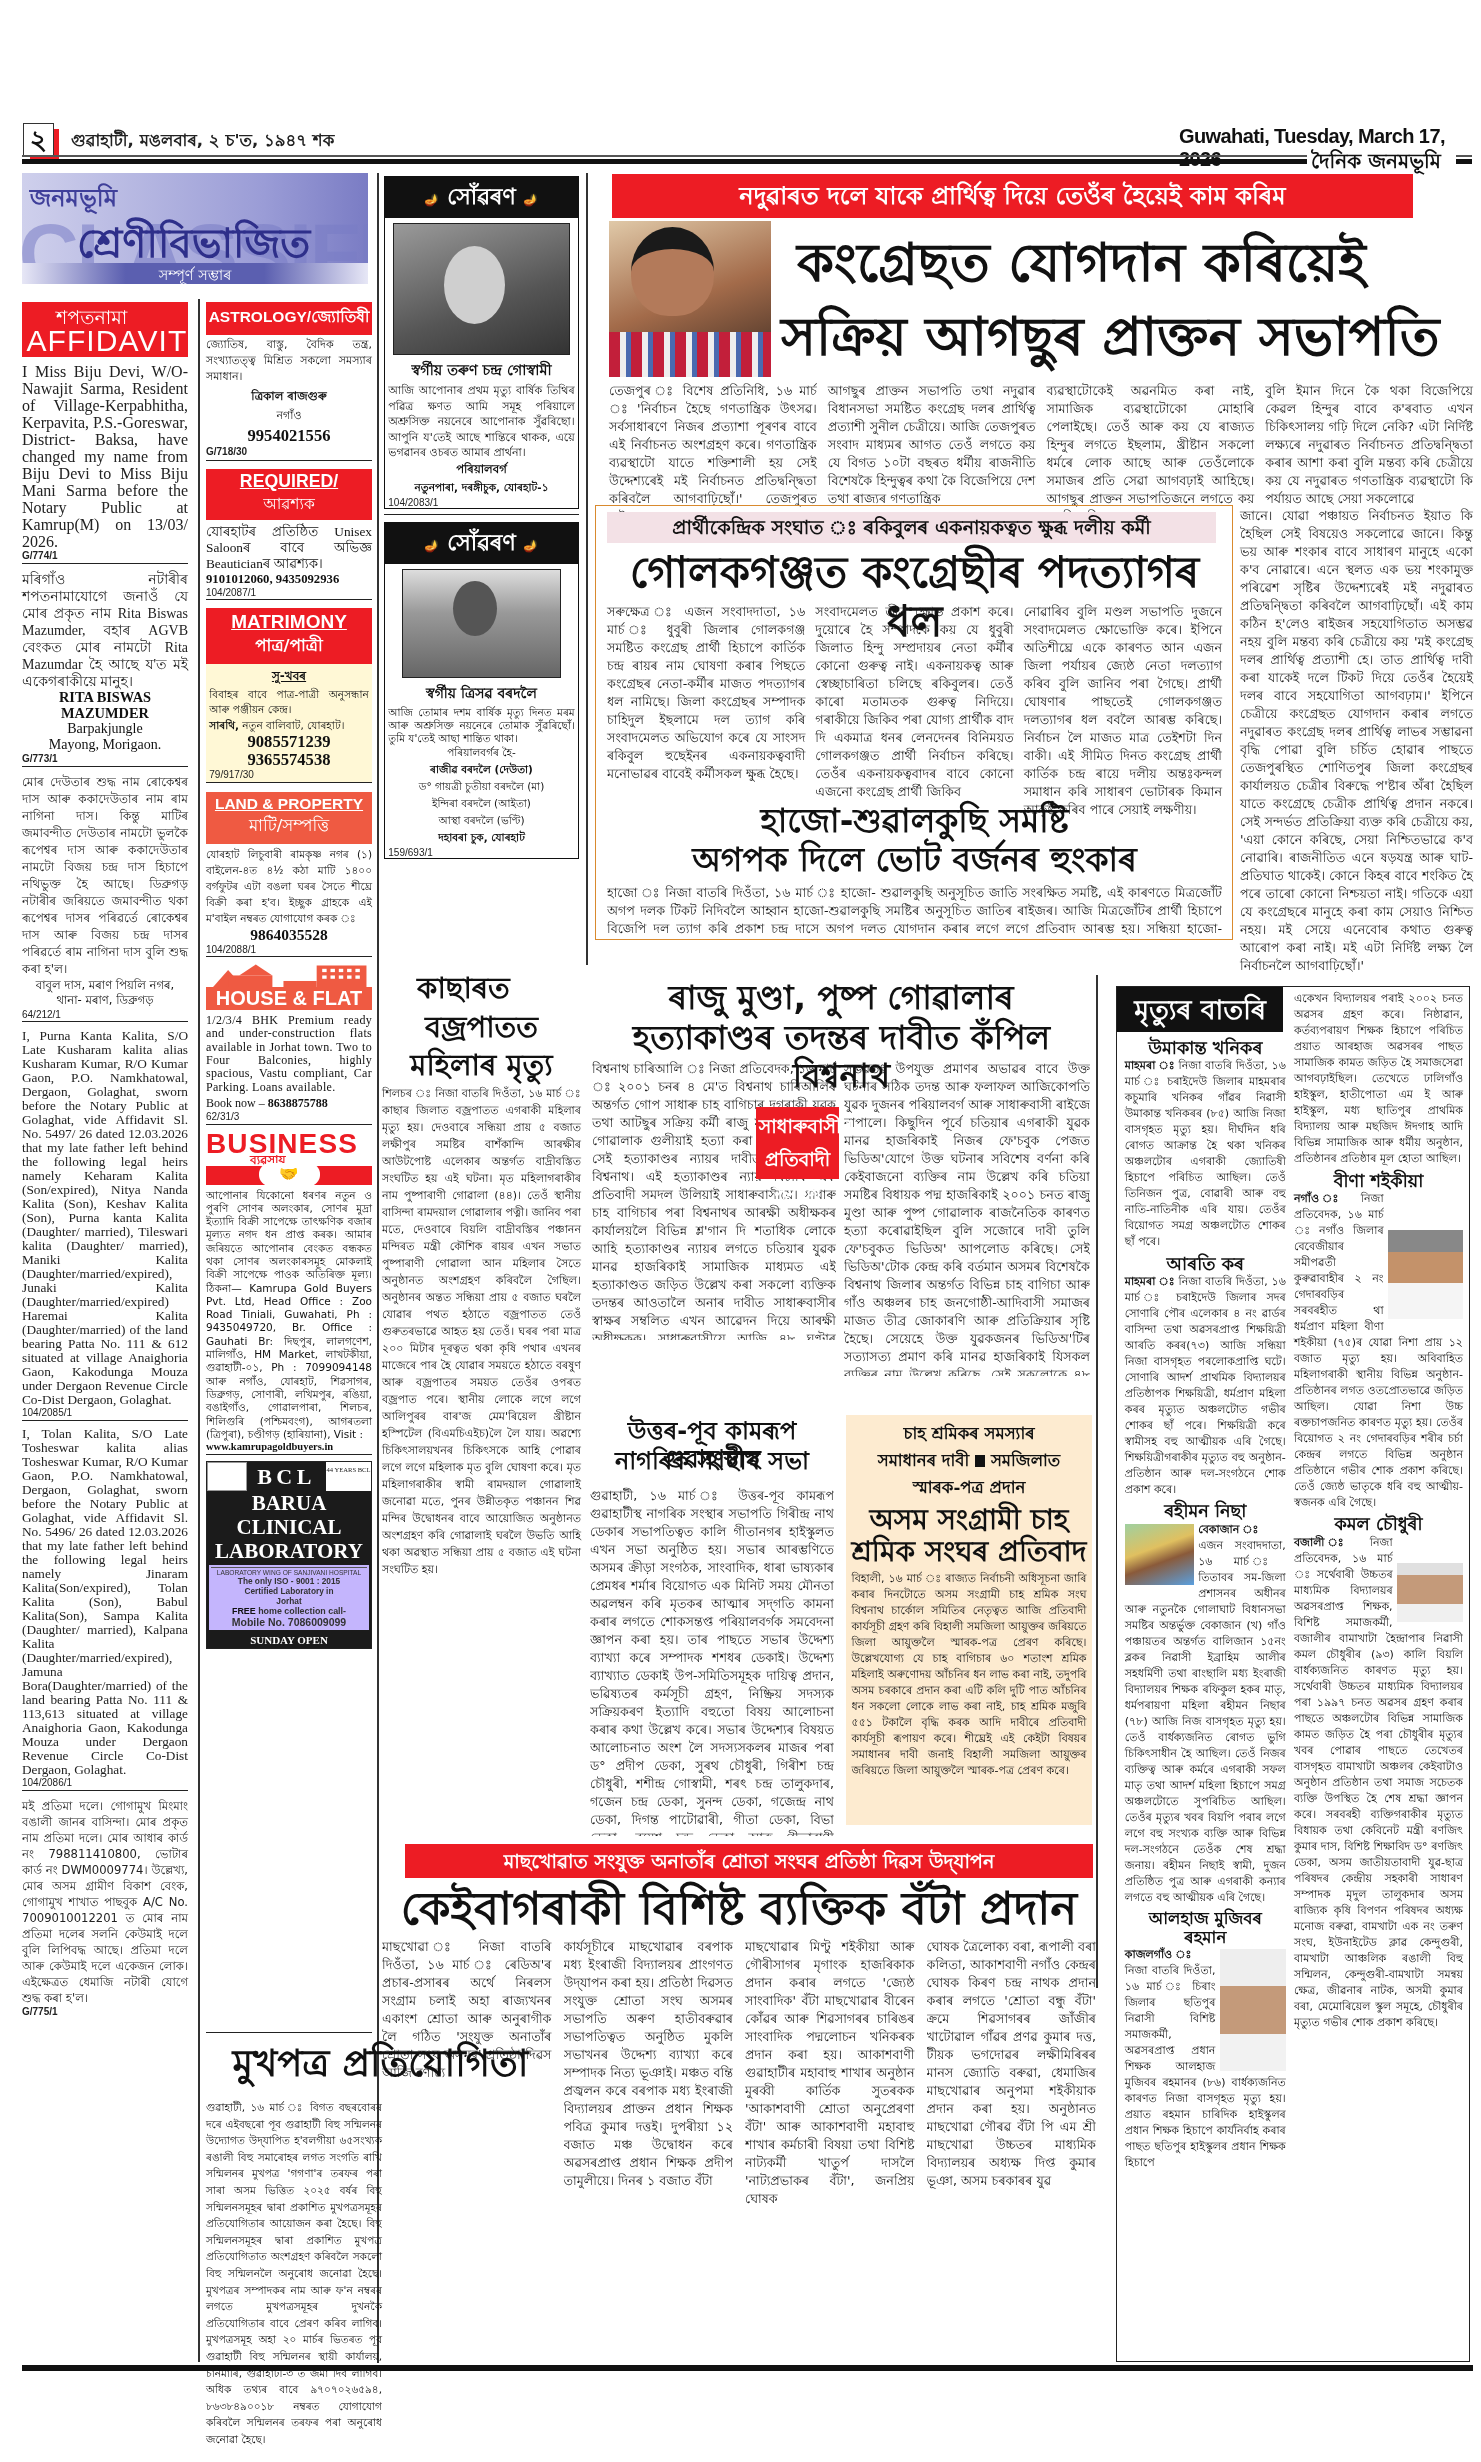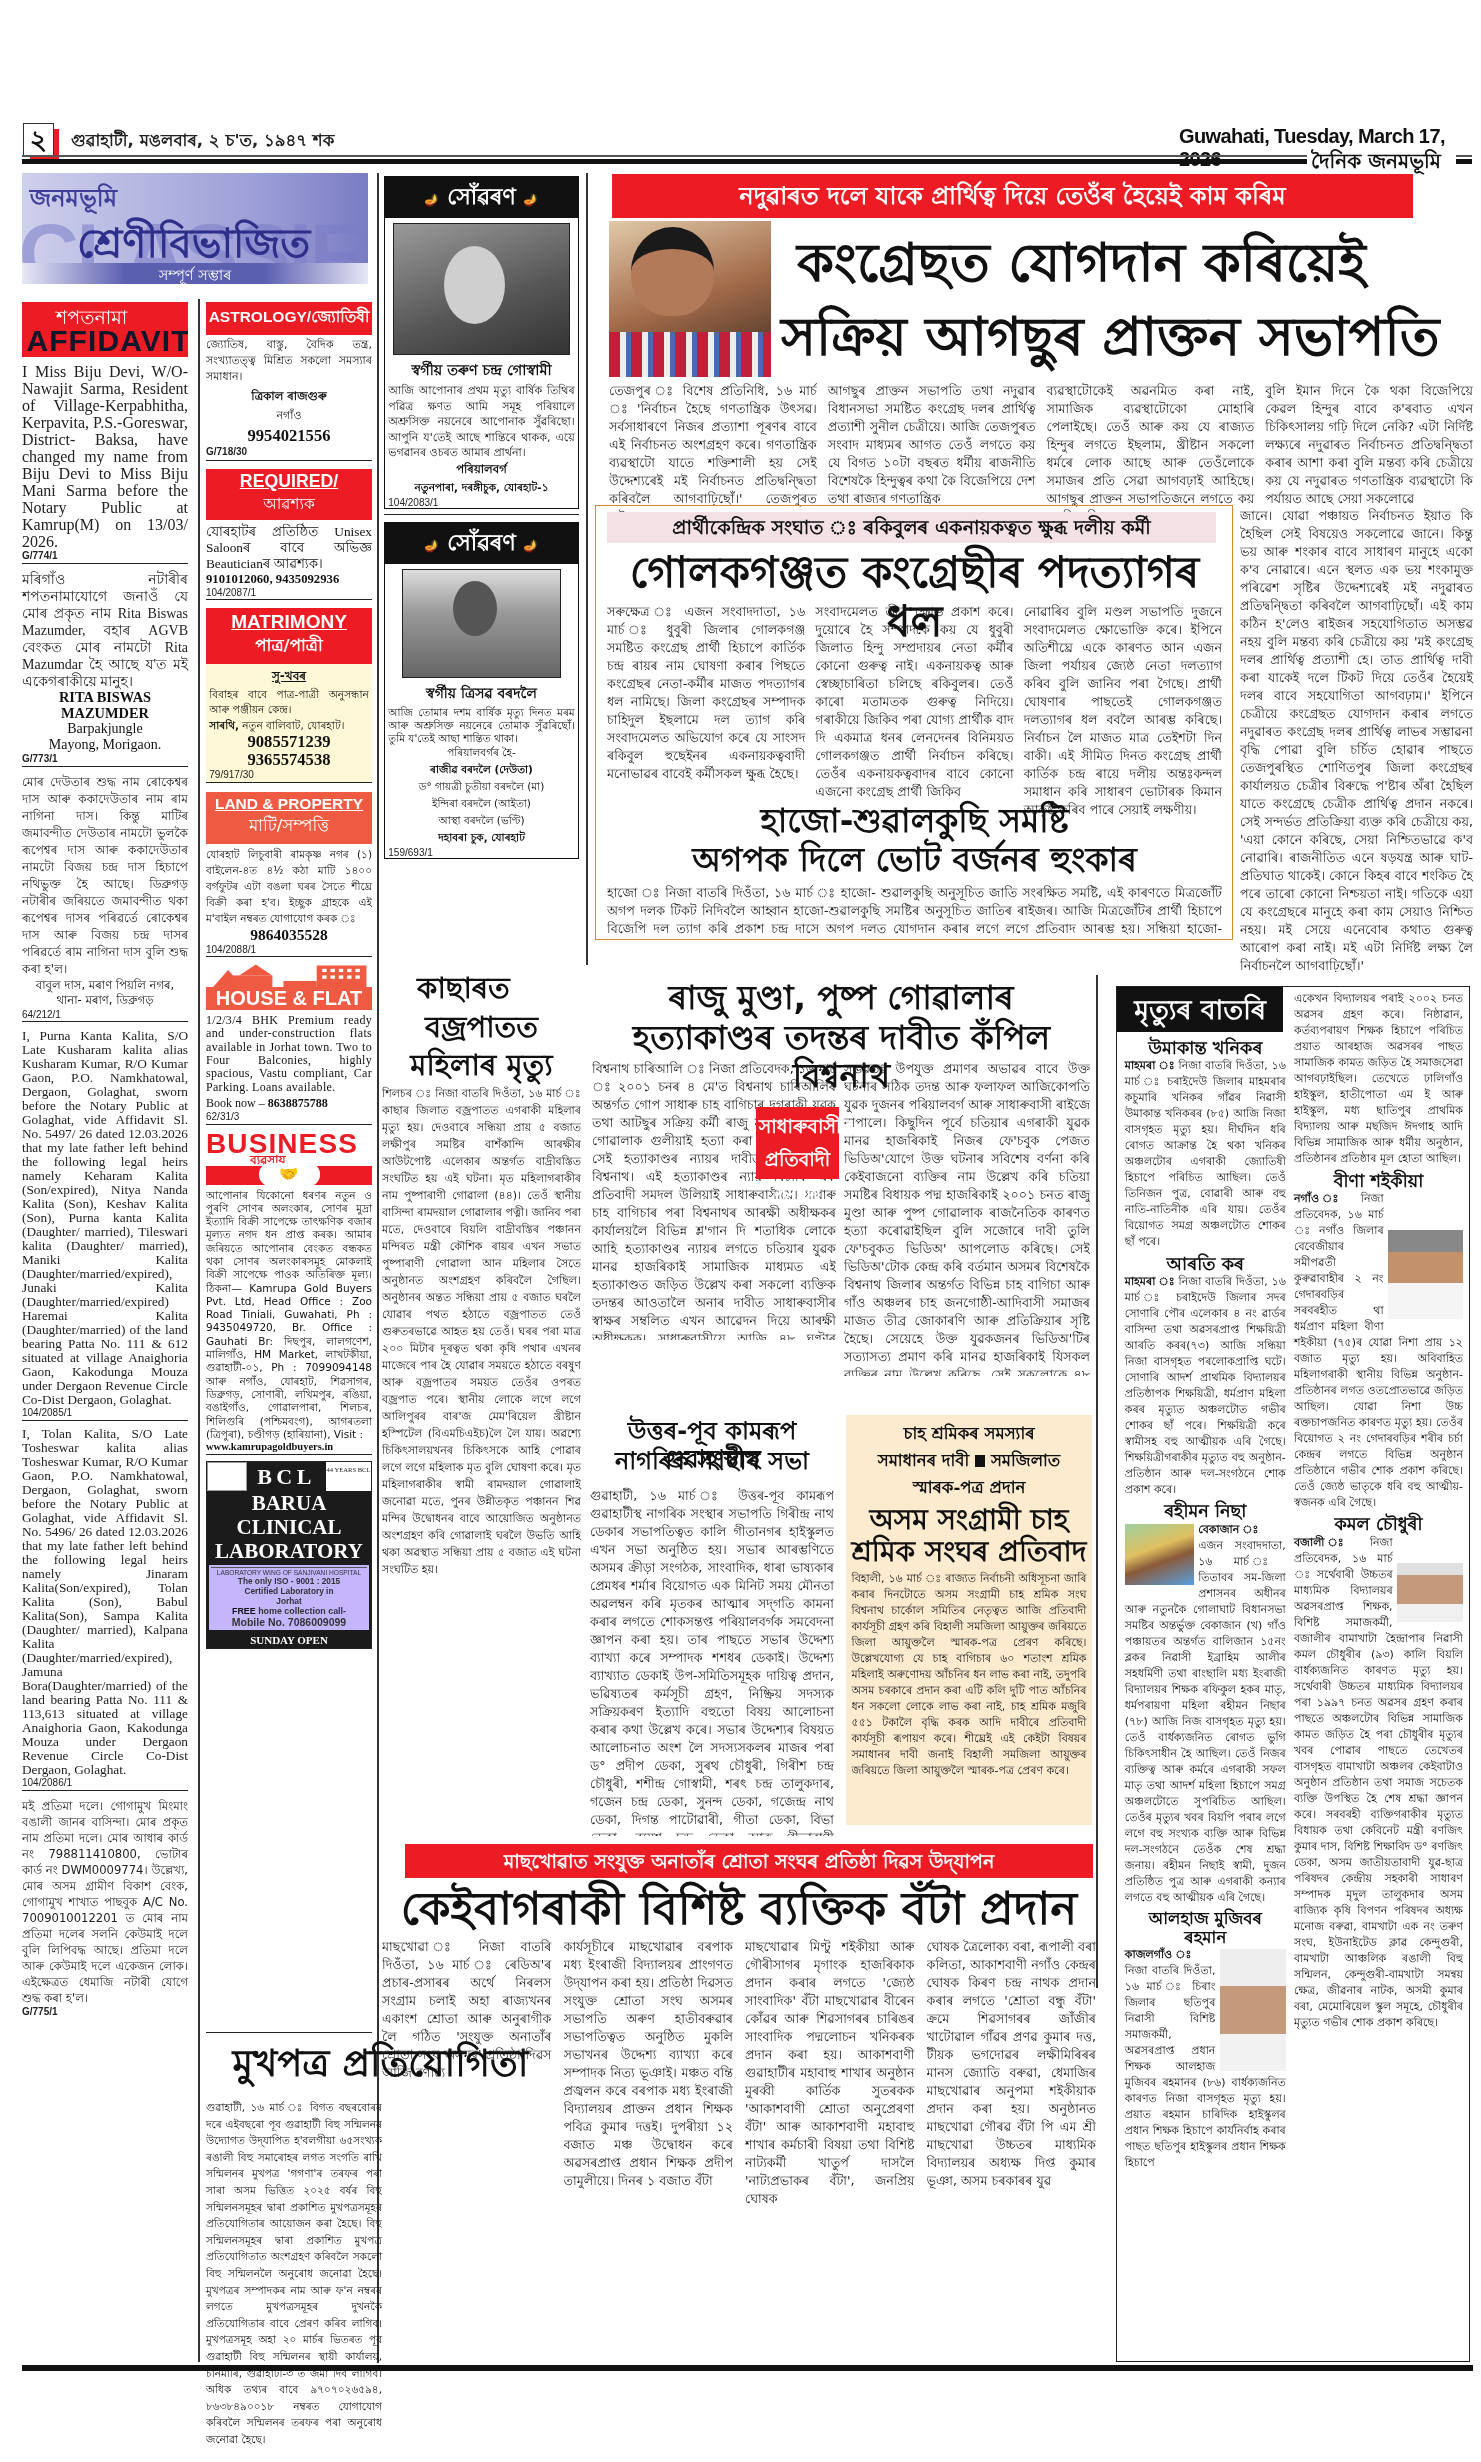--- a/index.html
+++ b/index.html
@@ -41,21 +41,21 @@
   <div class="abs" style="left:0;top:90px;width:346px;height:21px;background:linear-gradient(90deg,#e7e7f6,#5b5fb0 30%,#5b5fb0 70%,#e7e7f6);"></div>
   <div class="abs sans" style="left:0;top:91px;width:346px;text-align:center;font-size:14.4px;color:#fff;">সম্পূৰ্ণ সম্ভাৰ</div>
 </div>
 
 <div class="vrule" style="left:198px;top:299px;height:2063px;"></div>
 <div class="vrule" style="left:377px;top:173px;height:2190px;"></div>
 <div class="vrule" style="left:586px;top:173px;height:792px;"></div>
 
 <div class="abs red-box" style="left:22px;top:302px;width:166px;height:55px;overflow:hidden;">
   <div class="abs sans" style="left:34px;top:1.1px;font-size:19px;color:#fff;">শপতনামা</div>
-  <div class="abs lib" style="left:4.4px;top:22px;font-size:30px;font-weight:700;color:#0f172a;letter-spacing:1.1px;">AFFIDAVIT</div>
+  <div class="abs lib" style="left:4.4px;top:22px;font-size:30px;font-weight:400;color:#ffffff;letter-spacing:1.1px;">AFFIDAVIT</div>
 </div>
 
 <div class="abs" style="left:22px;top:363px;width:166px;">
   <div>
     <div class="serif" style="font-size:16px;line-height:17px;text-align:justify;color:#222;">I Miss Biju Devi, W/O- Nawajit Sarma, Resident of Village-Kerpabhitha, Kerpavita, P.S.-Goreswar, District- Baksa, have changed my name from Biju Devi to Miss Biju Mani Sarma before the Notary Public at Kamrup(M) on 13/03/ 2026.</div>
     <div class="code" style="font-weight:bold;border-bottom:1.1px solid #222;padding-bottom:1.7px;margin-bottom:7.8px;">G/774/1</div>
   </div>
   <div>
     <div class="serif" style="font-size:14px;line-height:17px;text-align:justify;color:#222;">মৰিগাঁও নটাৰীৰ শপতনামাযোগে জনাওঁ যে মোৰ প্ৰকৃত নাম Rita Biswas Mazumder, বহাৰ AGVB বেংকত মোৰ নামটো Rita Mazumdar হৈ আছে য'ত মই একেগৰাকীয়ে মানুহ।</div>
     <div class="serif" style="font-size:14.4px;font-weight:bold;text-align:center;line-height:15.5px;">RITA BISWAS MAZUMDER</div>

